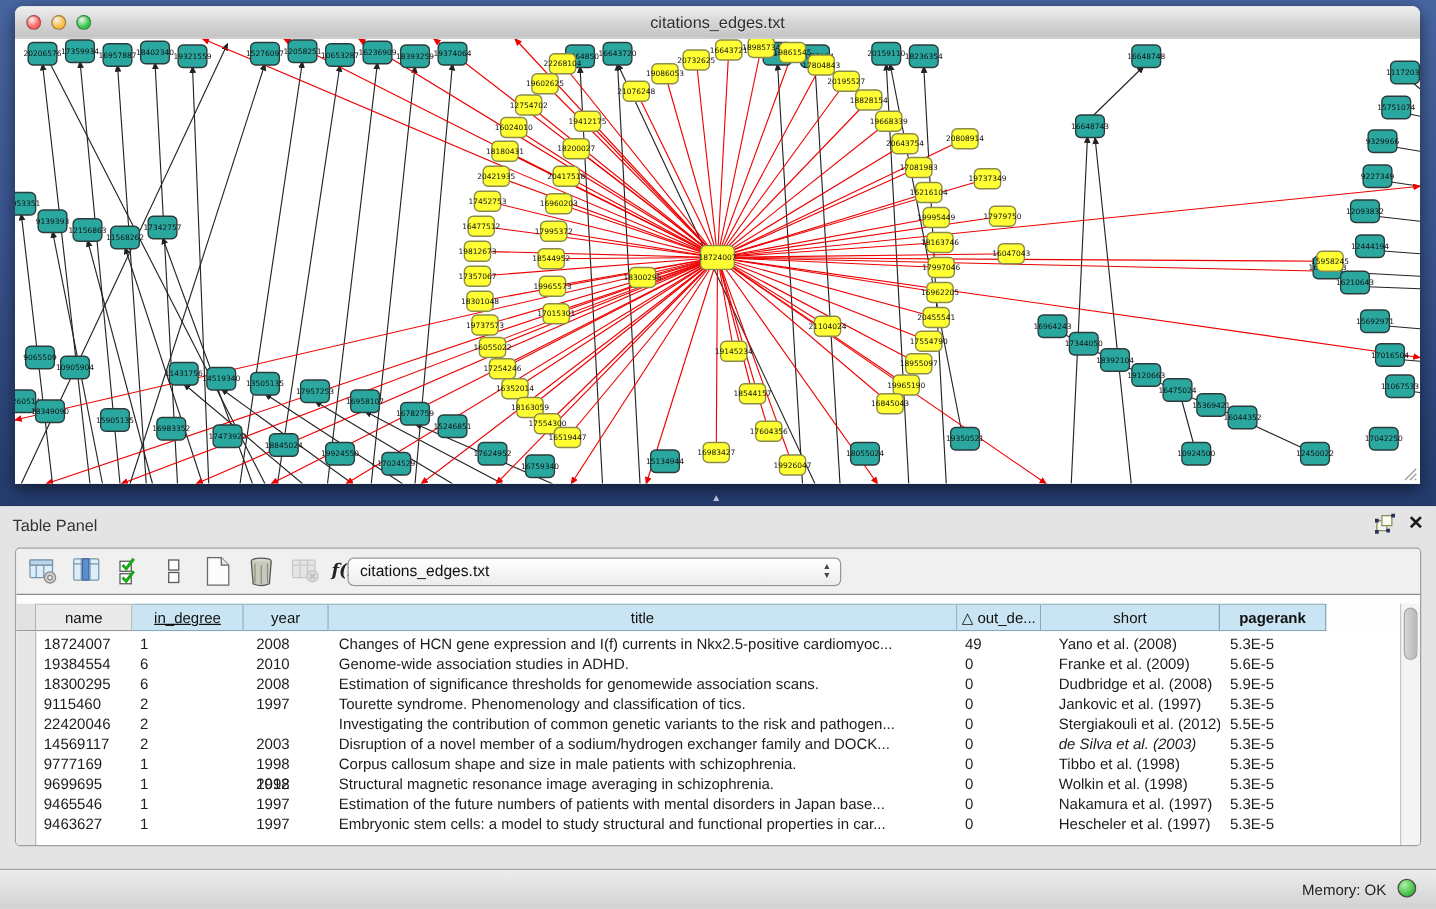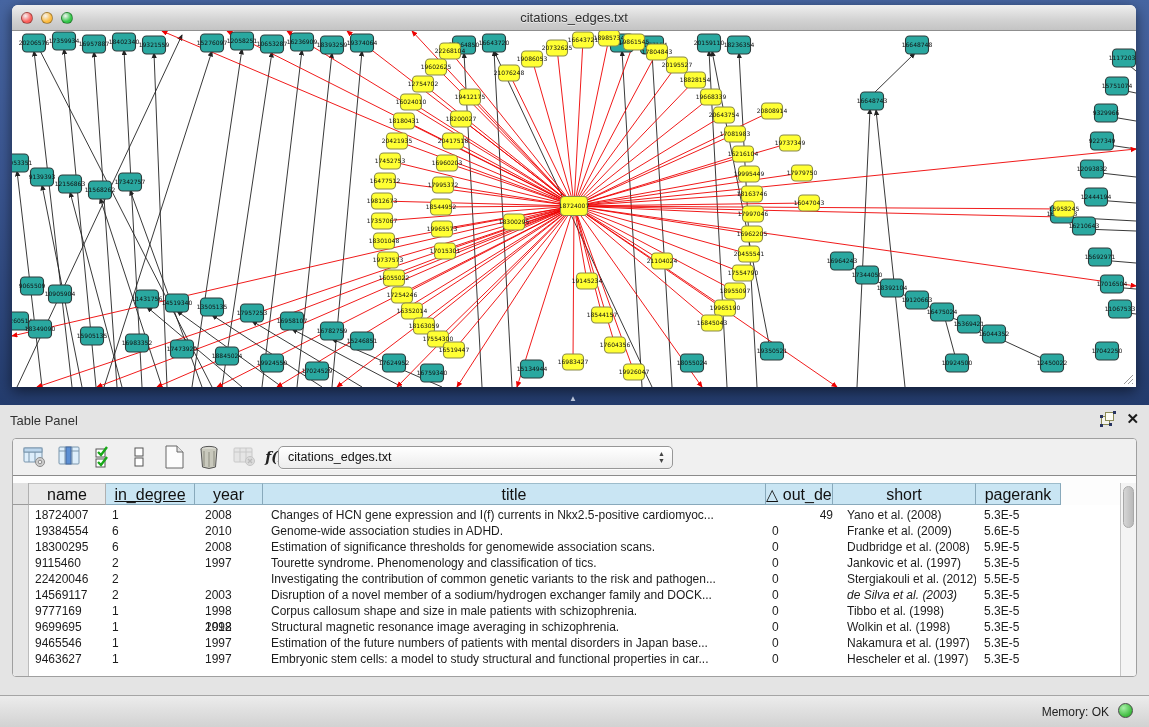--- a/index.html
+++ b/index.html
@@ -46,21 +46,21 @@
   .net-select { position:absolute; left:265px; top:7px; width:395px; height:23px;
                 border:1px solid #979797; border-radius:5px;
                 background:linear-gradient(180deg,#ffffff,#ececec); box-shadow:0 1px 0 rgba(255,255,255,.7);
                 font-size:12.5px; color:#111; line-height:21px; padding-left:9px; }
   .stepper { position:absolute; right:7px; top:3px; font-size:7px; color:#444; line-height:7px; text-align:center; }
 
   
   .tbl { position:absolute; left:0; top:44px; right:16px; bottom:0; }
   .hdr-row { position:absolute; left:0; top:0; height:22px; display:flex; }
   .hdr-cell { height:22px; border-right:1px solid #88a9bb; border-top:1px solid #9dbccb; border-bottom:1px solid #88a9bb;
-              background:#c9e5f3; font-size:16px; color:#111; text-align:center; line-height:21px;
+              background:#c9e5f3; font-size:12px; color:#111; text-align:center; line-height:21px;
               overflow:hidden; white-space:nowrap; }
   .hdr-cell.gray { background:#e9e9e9; border-right:1px solid #b0b0b0; border-top:1px solid #c2c2c2; border-bottom:1px solid #9a9a9a; }
   .hdr-gutter { width:16px; background:#e2e2e2; border-right:1px solid #b0b0b0; border-bottom:1px solid #9a9a9a; height:22px; }
   .rows { position:absolute; left:0; top:22px; right:0; bottom:0; background:#fff; }
   .row-gutter { position:absolute; left:0; top:0; bottom:0; width:16px; background:#e6e6e6; border-right:1px solid #bcbcbc; }
   .trow { position:absolute; left:16px; right:0; height:16px; display:flex; }
   .tcell { height:16px; font-size:12px; color:#1c1c1c; line-height:16px; white-space:nowrap; overflow:hidden; }
   .vscroll { position:absolute; right:0; top:44px; width:16px; bottom:0; background:#f4f4f4; border-left:1px solid #c6c6c6; }
   .vthumb { position:absolute; left:2px; top:3px; width:11px; height:42px; border-radius:6px;
             background:linear-gradient(90deg,#d6d6d6,#b9b9b9); border:1px solid #a8a8a8; }
@@ -834,30 +834,30 @@
 
     <div class="tbl">
       <div class="hdr-row" id="hdr-row">
           <div class="hdr-gutter"></div>
           <div class="hdr-cell gray" style="width: 77px;">name</div>
           <div class="hdr-cell" style="width: 89px; text-decoration: underline;">in_degree</div>
           <div class="hdr-cell" style="width: 68px;">year</div>
           <div class="hdr-cell" style="width: 503px;">title</div>
           <div class="hdr-cell" style="width: 67px;">△ out_de...</div>
           <div class="hdr-cell" style="width: 143px;">short</div>
-          <div class="hdr-cell" style="width: 85px;">pagerank</div>
+          <div class="hdr-cell" style="width: 85px; font-weight: bold;">pagerank</div>
         </div>
       <div class="rows" id="rows-area">
         <div class="row-gutter"></div>
       <div class="trow" style="top: 2px;">
             <div class="tcell" style="width: 77px; padding-left: 6px;">18724007</div>
             <div class="tcell" style="width: 89px; padding-left: 6px;">1</div>
             <div class="tcell" style="width: 68px; padding-left: 10px;">2008</div>
             <div class="tcell" style="width: 503px; padding-left: 8px;">Changes of HCN gene expression and I(f) currents in Nkx2.5-positive cardiomyoc...</div>
-            <div class="tcell" style="width: 67px; padding-left: 6px; text-align: right;">49</div>
+            <div class="tcell" style="width: 67px; padding-left: 6px;">49</div>
             <div class="tcell" style="width: 143px; padding-left: 14px;">Yano et al. (2008)</div>
             <div class="tcell" style="width: 85px; padding-left: 8px;">5.3E-5</div>
           </div>
           <div class="trow" style="top: 18px;">
             <div class="tcell" style="width: 77px; padding-left: 6px;">19384554</div>
             <div class="tcell" style="width: 89px; padding-left: 6px;">6</div>
             <div class="tcell" style="width: 68px; padding-left: 10px;">2010</div>
             <div class="tcell" style="width: 503px; padding-left: 8px;">Genome-wide association studies in ADHD.</div>
             <div class="tcell" style="width: 67px; padding-left: 6px;">0</div>
             <div class="tcell" style="width: 143px; padding-left: 14px;">Franke et al. (2009)</div>

